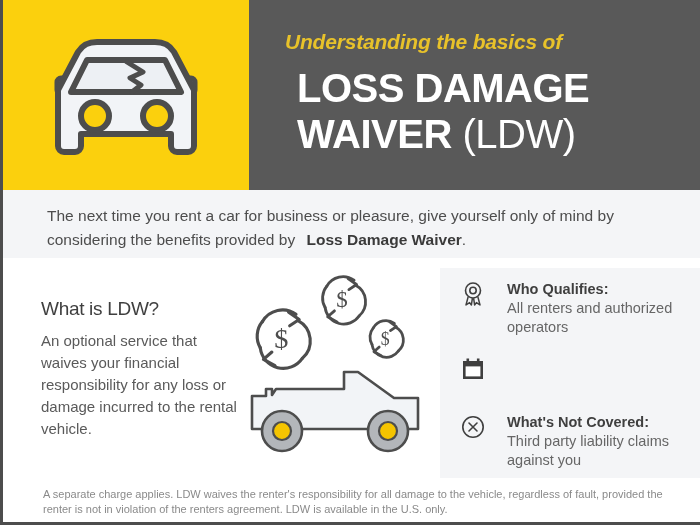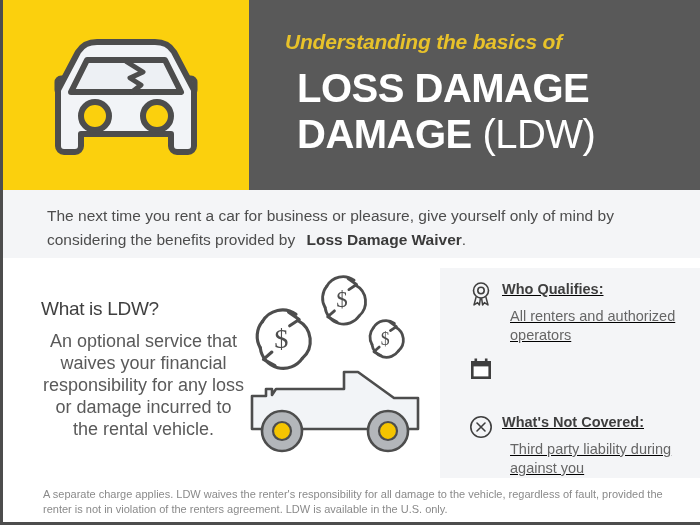--- a/index.html
+++ b/index.html
@@ -71,48 +71,48 @@
   .left-col{
     position:absolute;left:38px;top:40px;width:205px;
   }
   .h2{
     margin:0 0 10px 0;
     font-size:19px;color:#3f3f3f;font-weight:normal;
     letter-spacing:-0.3px;
   }
   .body-copy{
     margin:0;
-    font-size:18px;line-height:22px;color:#5a5a5a;text-align:center;
+    font-size:15px;line-height:22px;color:#5a5a5a;
   }
 
   
   .center-art{
     position:absolute;left:243px;top:16px;width:195px;height:190px;
   }
 
   
   .right-panel{
     position:absolute;left:437px;top:10px;width:263px;height:210px;
     background:#F4F5F7;
   }
   .fact{
-    position:absolute;left:28px;width:232px;
-    display:flex;gap:8px;align-items:flex-start;text-decoration:underline;
+    position:absolute;left:20px;width:232px;
+    display:flex;gap:21px;align-items:flex-start;
   }
   .fact-1{top:12px;}
   .fact-2{top:87px;}
   .fact-3{top:145px;}
   .fact-icon{flex:0 0 26px;width:26px;height:26px;margin-top:1px;}
   .fact-text{flex:1;}
   .fact-title{
     margin:0;font-size:14.5px;font-weight:bold;color:#3f3f3f;
     line-height:19px;
   }
   .fact-desc{
-    margin:8px;font-size:14.5px;color:#666666;line-height:19px;
+    margin:0;font-size:14.5px;color:#666666;line-height:19px;
   }
 
   
   .footer{
     position:absolute;left:0;top:482px;width:700px;height:40px;
   }
   .footer p{
     margin:0;
     position:absolute;left:40px;top:5px;width:620px;
     font-size:11px;line-height:15px;color:#8a8a8a;
@@ -139,21 +139,21 @@
 
         <circle cx="64" cy="88" r="14" fill="#FBD00D" stroke="#4d4d4d" stroke-width="6"></circle>
         <circle cx="126" cy="88" r="14" fill="#FBD00D" stroke="#4d4d4d" stroke-width="6"></circle>
       </svg>
     </div>
 
     <div class="header-text">
       <p class="eyebrow">Understanding the basics of</p>
       <h1 class="title">
         <span>LOSS DAMAGE</span><br>
-        <span>DAMAGE</span>
+        <span>WAIVER</span>
         <span class="light">(LDW)</span>
       </h1>
     </div>
   </div>
 
   <div class="subband">
     <p><span>The next time you rent a car for business or pleasure, give yourself only of mind by considering the benefits provided by </span><strong>Loss Damage Waiver</strong><span>.</span></p>
   </div>
 
   <div class="main">
@@ -228,21 +228,21 @@
         </svg>
       </div>
 
       <div class="fact fact-3">
         <svg class="fact-icon" viewBox="0 0 26 26">
           <circle cx="13" cy="13" r="10.2" fill="none" stroke="#3f3f3f" stroke-width="1.6"></circle>
           <path d="M9 9 L17 17 M17 9 L9 17" fill="none" stroke="#3f3f3f" stroke-width="1.6" stroke-linecap="round"></path>
         </svg>
         <div class="fact-text">
           <p class="fact-title">What's Not Covered:</p>
-          <p class="fact-desc">Third party liability during against you</p>
+          <p class="fact-desc">Third party liability claims against you</p>
         </div>
       </div>
 
     </div>
   </div>
 
   <div class="footer">
     <p>A separate charge applies. LDW waives the renter's responsibility for all damage to the vehicle, regardless of fault, provided the renter is not in violation of the renters agreement. LDW is available in the U.S. only.</p>
   </div>
 

